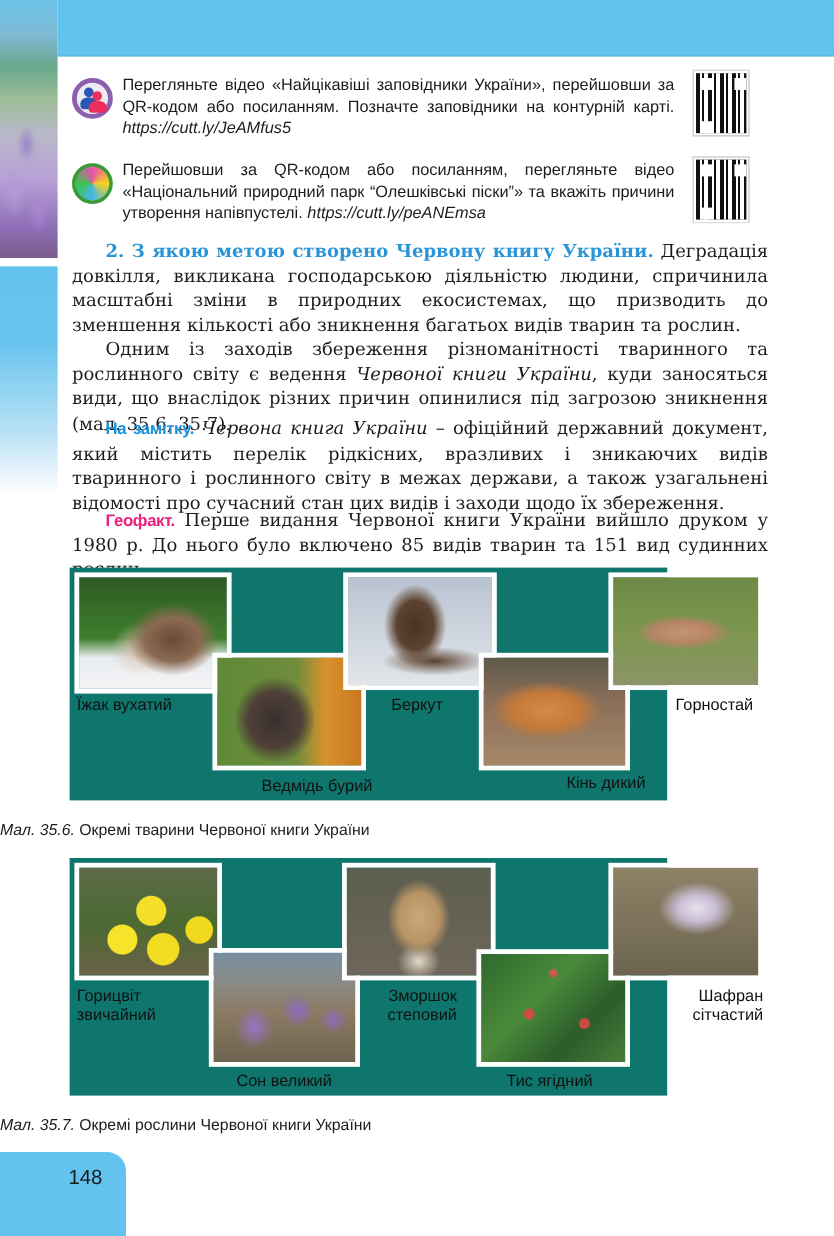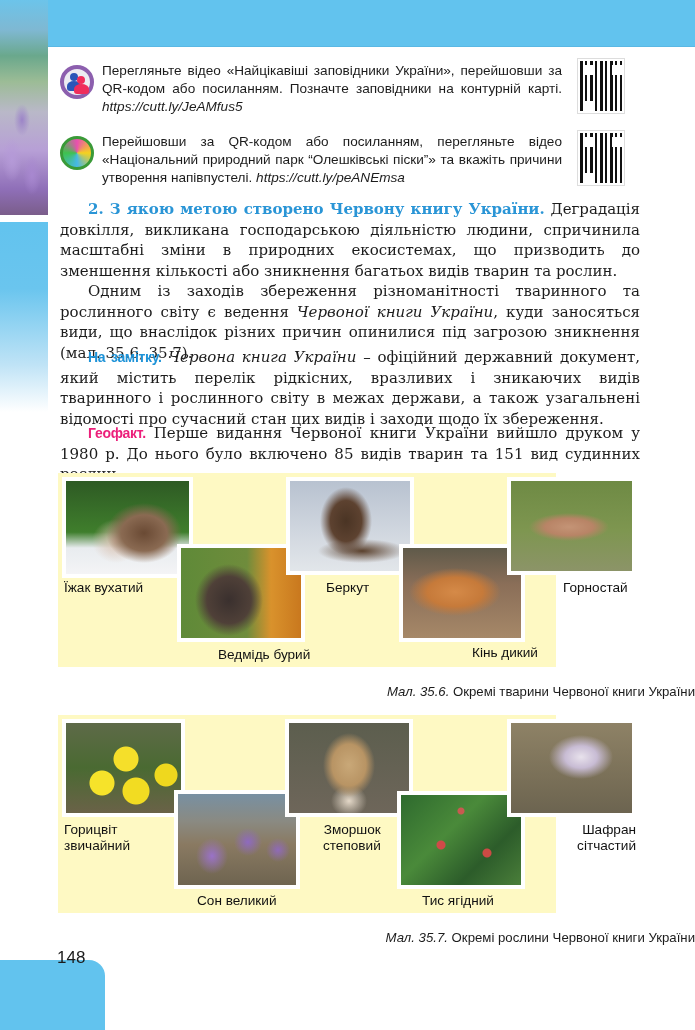--- a/index.html
+++ b/index.html
@@ -40,28 +40,28 @@
     border: 2px solid #fff; outline: 1px solid #ddd; }
 
   .para { position: absolute; left: 60px; width: 580px; font-size: 15px; line-height: 20.5px; text-align: justify; color: #1c1c1c; }
   .indent { display: inline-block; width: 28px; }
   .q-heading { color: #2a95d6; font-weight: bold; }
   .tag-blue { font-family: "Liberation Sans", sans-serif; font-weight: bold; color: #1e93d8; font-size: 14px; letter-spacing: -0.3px; }
   .tag-pink { font-family: "Liberation Sans", sans-serif; font-weight: bold; color: #ec1f7a; font-size: 14px; letter-spacing: -0.3px; }
   .bold-italic { font-weight: normal; font-style: italic; }
   .italic { font-style: italic; }
 
-  .figure { position: absolute; left: 58px; width: 498px; background: #fef9c3; }
+  .figure { position: absolute; left: 58px; width: 498px; background: #0f766e; }
   .photo { position: absolute; border: 4px solid #ffffff; width: 128px; height: 98px; }
   .cap { position: absolute; font-family: "Liberation Sans", sans-serif; font-size: 13.6px; line-height: 16px; color: #111; }
-  .fig-caption { position: absolute; font-family: "Liberation Sans", sans-serif; font-size: 13.2px; color: #1c1c1c; width: 695px; text-align: right; }
+  .fig-caption { position: absolute; font-family: "Liberation Sans", sans-serif; font-size: 13.2px; color: #1c1c1c; width: 695px; text-align: left; }
   .fig-caption .italic { font-style: italic; }
 
   .page-tab { position: absolute; left: 0; top: 960px; width: 105px; height: 70px; background: #62c3ee; border-top-right-radius: 16px; }
-  .page-num { position: absolute; left: 57px; top: 948px; font-family: "Liberation Sans", sans-serif; font-size: 17px; color: #1a1a1a; }
+  .page-num { position: absolute; left: 57px; top: 972px; font-family: "Liberation Sans", sans-serif; font-size: 17px; color: #1a1a1a; }
 </style>
 </head>
 <body>
 
 <div class="top-bar"></div>
 <div class="side-photo"></div>
 <div class="side-gradient"></div>
 
 <div class="note" style="top:62px;">
   <div class="icon icon-people">

